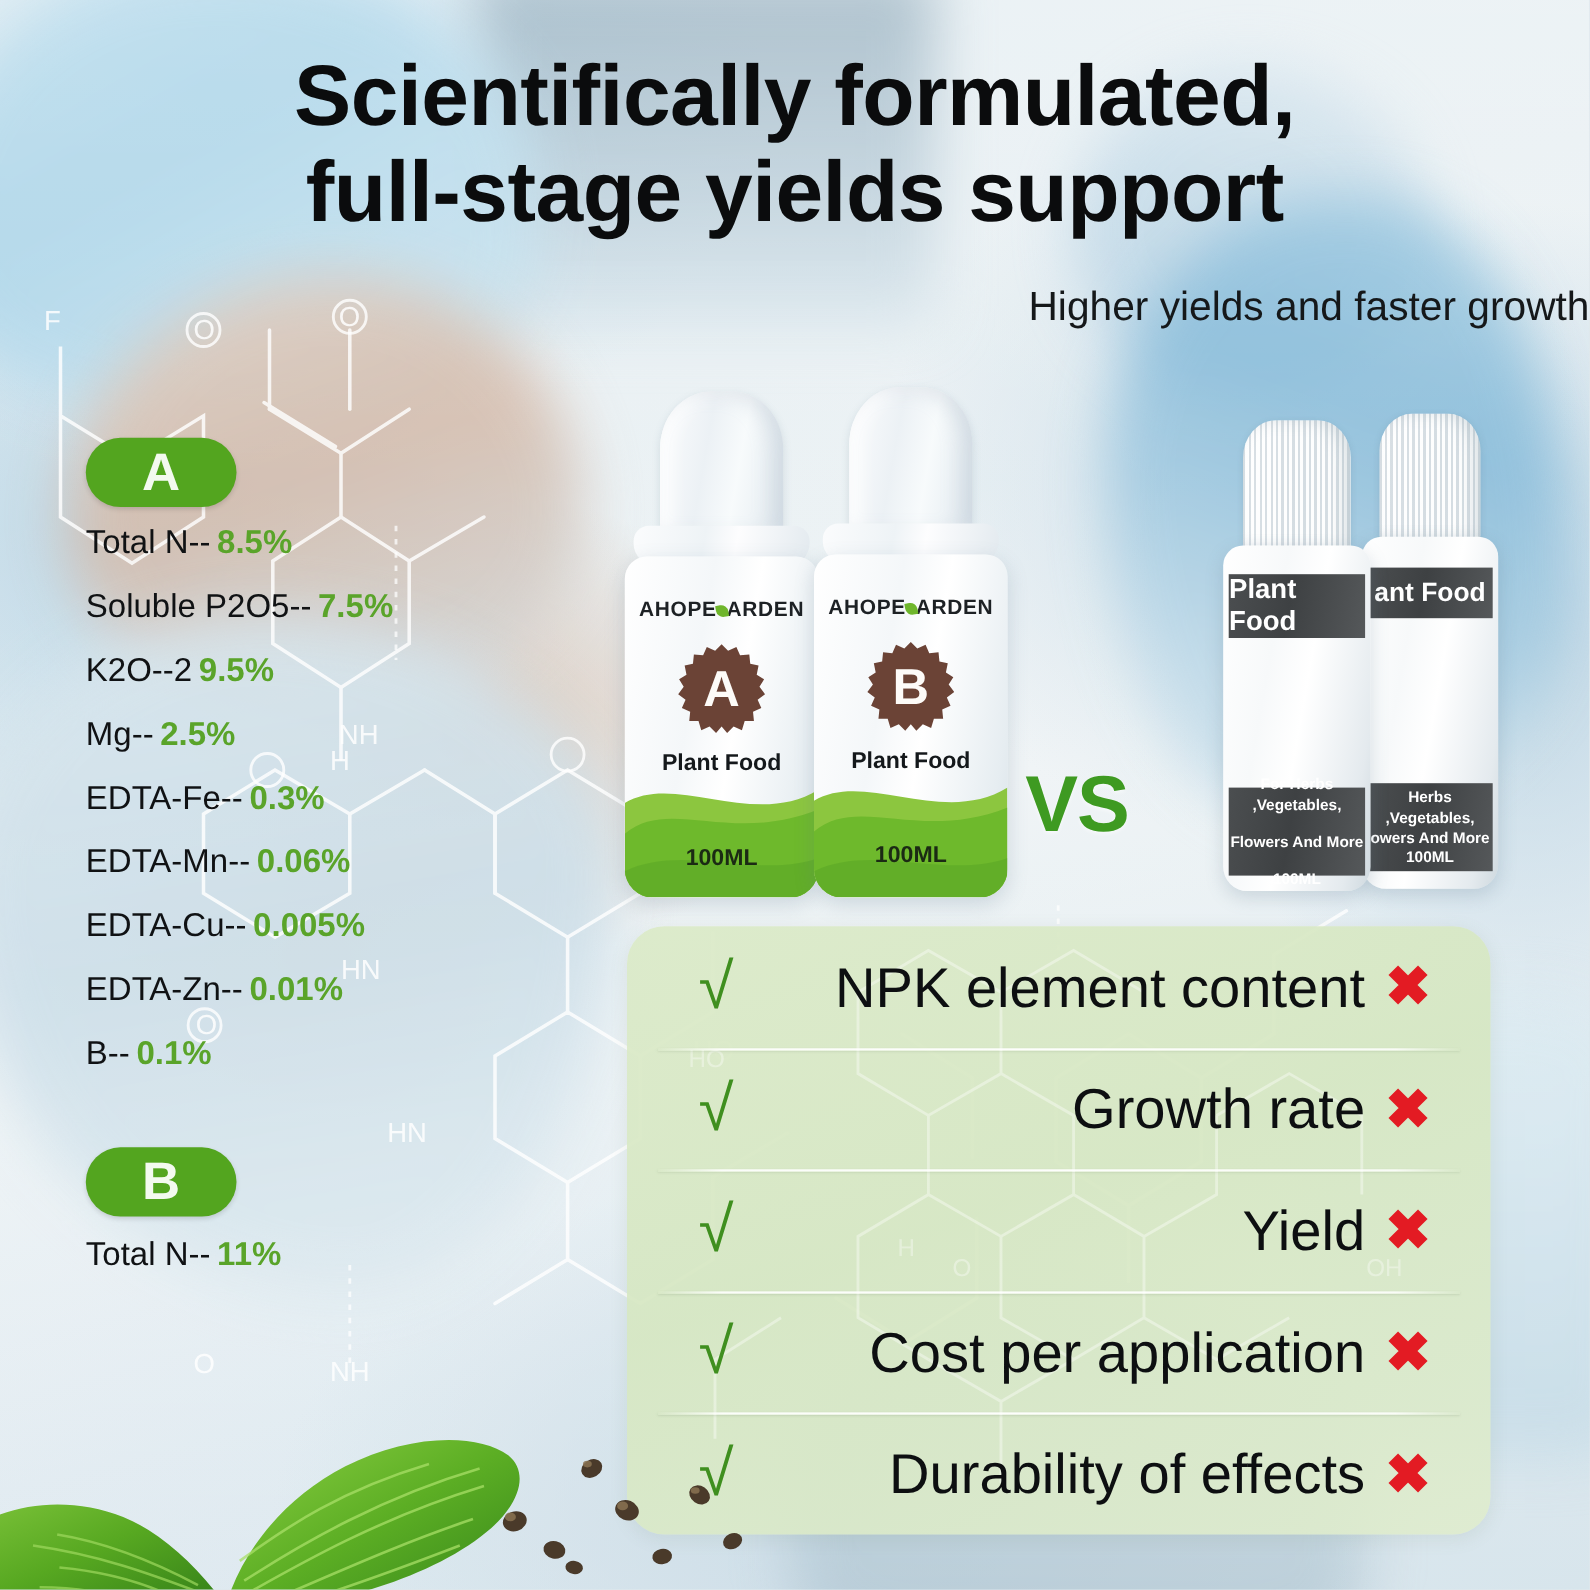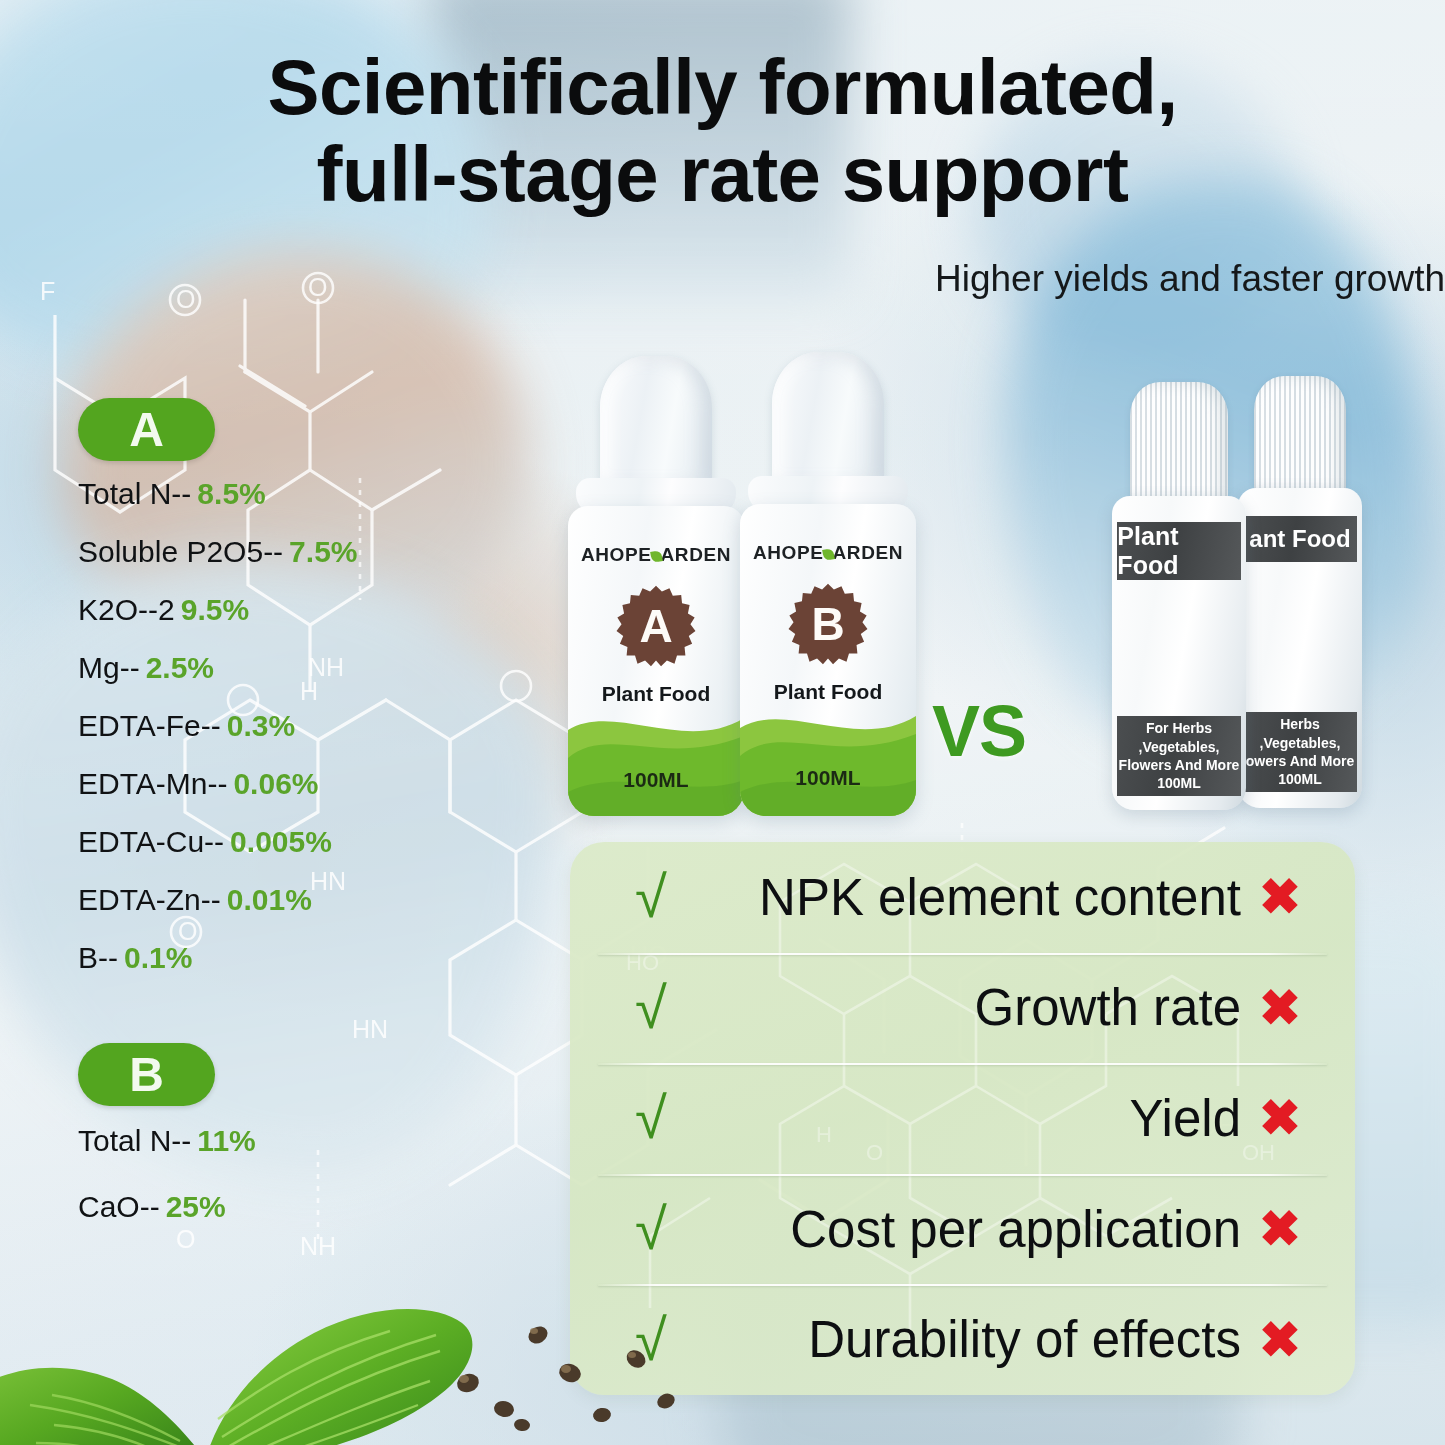--- a/index.html
+++ b/index.html
@@ -319,21 +319,21 @@
     </g>
     <g fill="none" stroke="#ffffff" stroke-width="2.6" opacity="0.72" stroke-dasharray="5 7">
       <path d="M360 478 L360 600"></path>
       <path d="M962 900 L962 818"></path>
       <path d="M318 1150 L318 1240"></path>
     </g>
   </svg>
 
   <div class="headline">
     <div>Scientifically formulated,</div>
-    <div>full-stage rate support</div>
+    <div>full-stage yields support</div>
   </div>
   <div class="subhead">Higher yields and faster growth</div>
 
   <div class="ingr-panel">
 
     <div class="pill">
       <span>A</span>
     </div>
 
     <div class="ingr-list">
@@ -376,24 +376,20 @@
     </div>
 
     <div class="pill-b-wrap">
       <div class="pill">
         <span>B</span>
       </div>
       <div class="ingr-list-b">
         <div class="ingr-row">
           <span>Total N--</span>
           <span class="val">11%</span>
-        </div>
-        <div class="ingr-row">
-          <span>CaO--</span>
-          <span class="val">25%</span>
         </div>
       </div>
     </div>
   </div>
 
   <div class="bottle" style="left:568px; top:356px; width:176px; height:460px;">
     <div class="cap" style="top:0; width:112px; height:132px;"></div>
     <div class="shoulder" style="top:122px; width:160px; height:36px;"></div>
     <div class="body-our" style="top:150px; height:310px;">
       <div class="brand" style="top:38px;"><span>AHOPE</span><span class="leaf"></span><span>ARDEN</span></div>
@@ -449,21 +445,21 @@
         <span>owers And More</span>
         <span>100ML</span>
       </div>
     </div>
   </div>
 
   <div class="bottle" style="left:1112px; top:382px; width:134px; height:428px;">
     <div class="comp-cap" style="top:0; width:98px; height:118px;"></div>
     <div class="body-comp" style="top:114px; height:314px;">
       <div class="comp-band-top" style="top:26px; height:58px; font-size:25px;">Plant Food</div>
-      <div class="comp-band-bot" style="bottom:14px; height:80px; font-size:14px;">
+      <div class="comp-band-bot" style="bottom:14px; height:80px; font-size:14px;gap:16px;">
         <span>For Herbs ,Vegetables,</span>
         <span>Flowers And More</span>
         <span>100ML</span>
       </div>
     </div>
   </div>
 
   <div class="cmp-card">
     <svg class="cmp-mol" viewBox="0 0 785 553">
       <g fill="none" stroke="#ffffff" stroke-width="2.6" opacity=".75">

